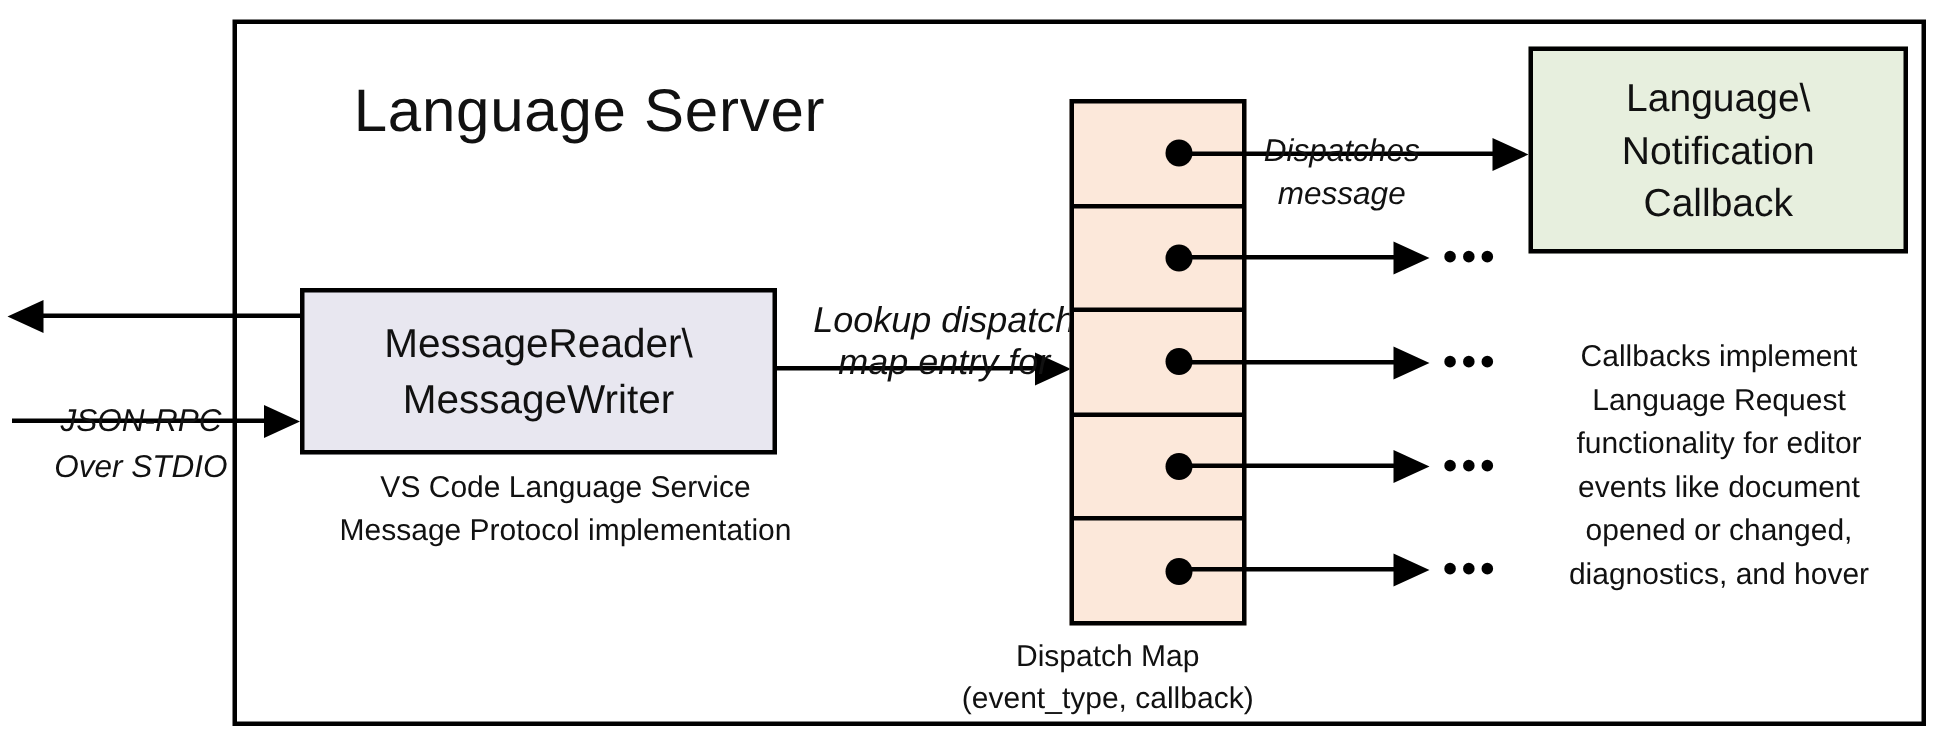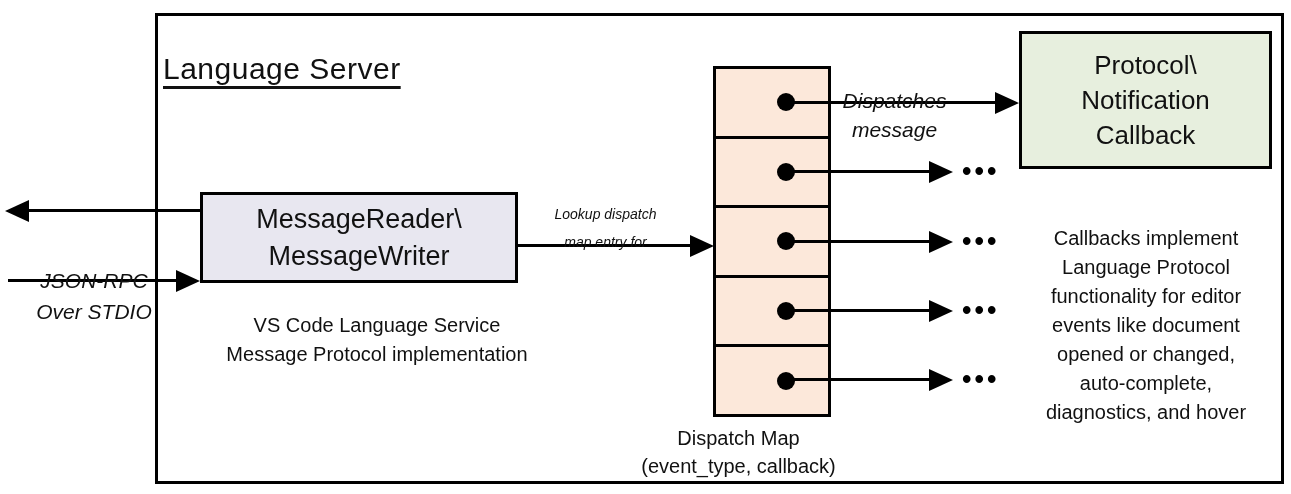--- a/index.html
+++ b/index.html
@@ -6,43 +6,43 @@
   .canvas{
     position:relative;width:1291px;height:494px;background:#ffffff;
     font-family:"Liberation Sans",sans-serif;color:#111;overflow:hidden;
   }
   .abs{position:absolute;}
   .outer-box{
     left:155px;top:13px;width:1129px;height:471px;
     border:3px solid #000;box-sizing:border-box;background:transparent;
   }
   .title{
-    left:163px;top:52px;width:460px;
-    font-size:30px;letter-spacing:.5px;
-    text-decoration:underline;text-decoration-thickness:3px;text-underline-offset:7px;
+    left:163px;top:52px;width:460px;text-align:center;
+    font-size:40px;letter-spacing:.5px;
+    text-decoration-thickness:3px;text-underline-offset:7px;
   }
   .hline{position:absolute;height:3px;background:#000;}
   .arr-r{position:absolute;width:0;height:0;
     border-top:11px solid transparent;border-bottom:11px solid transparent;
     border-left:24px solid #000;}
   .arr-l{position:absolute;width:0;height:0;
     border-top:11px solid transparent;border-bottom:11px solid transparent;
     border-right:24px solid #000;}
   .lbl{text-align:center;}
   .lbl span{display:block;}
   .italic{font-style:italic;margin-top:44px;}
   .stdio-label{left:15px;top:221px;width:158px;font-size:21px;line-height:31px;}
   .message-box{
-    left:200px;top:192px;width:318px;height:91px;box-sizing:border-box;
+    left:200px;top:192px;width:318px;height:111px;box-sizing:border-box;
     border:3px solid #000;background:#e8e7f0;
     display:flex;flex-direction:column;align-items:center;justify-content:center;
     font-size:27px;line-height:37px;text-align:center;
   }
   .message-caption{left:188px;top:311px;width:378px;font-size:20px;line-height:29px;}
-  .lookup-label{left:508px;top:156px;width:195px;font-size:14px;line-height:28px;}
+  .lookup-label{left:532px;top:156px;width:195px;font-size:24px;line-height:28px;}
   .dispatch-label{left:812px;top:42px;width:165px;font-size:21px;line-height:29px;}
   .dispatch-map{
     left:713px;top:66px;width:118px;height:351px;box-sizing:border-box;
     border:3px solid #000;background:#fce8da;
     display:flex;flex-direction:column;
   }
   .dm-row{flex:1;position:relative;border-bottom:3px solid #000;}
   .dm-row:last-child{border-bottom:none;}
   .dm-dot{position:absolute;left:61px;top:50%;margin-top:-9px;width:18px;height:18px;
     border-radius:50%;background:#000;}
@@ -134,28 +134,27 @@
 
   <div class="hline" style="left:786px;top:309px;width:146px;"></div>
   <div class="arr-r" style="left:929px;top:300px;"></div>
   <div class="ellipsis" style="top:297px;">•••</div>
 
   <div class="hline" style="left:786px;top:378px;width:146px;"></div>
   <div class="arr-r" style="left:929px;top:369px;"></div>
   <div class="ellipsis" style="top:366px;">•••</div>
 
   <div class="abs callback-box">
-    <span>Protocol\</span>
+    <span>Language\</span>
     <span>Notification</span>
     <span>Callback</span>
   </div>
 
   <div class="abs lbl callback-note">
     <span>Callbacks implement</span>
-    <span>Language Protocol</span>
+    <span>Language Request</span>
     <span>functionality for editor</span>
     <span>events like document</span>
     <span>opened or changed,</span>
-    <span>auto-complete,</span>
     <span>diagnostics, and hover</span>
   </div>
 
 </div>
 
 </body></html>

